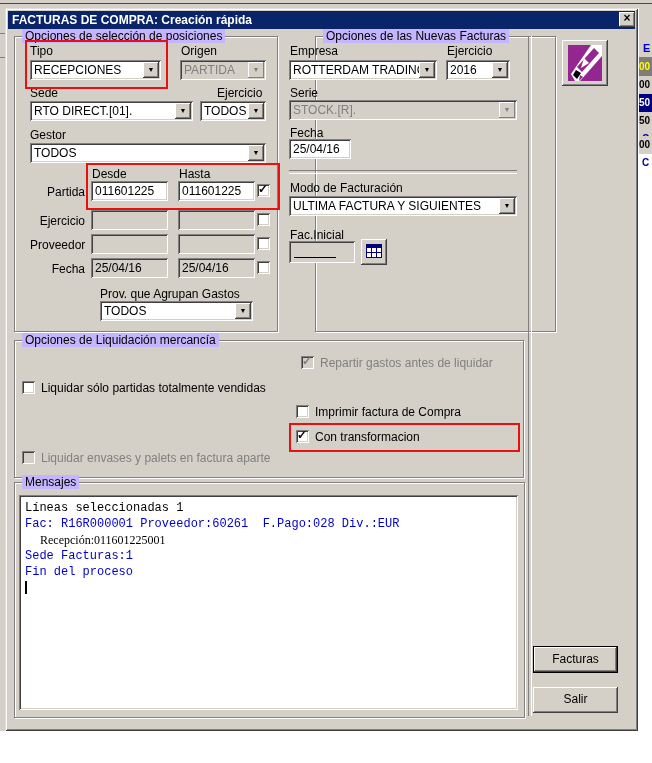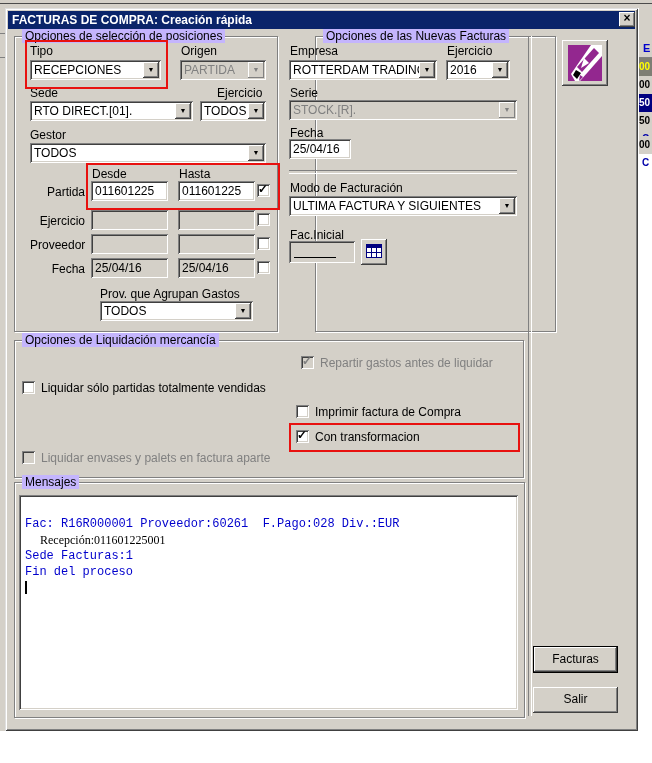--- a/index.html
+++ b/index.html
@@ -247,20 +247,21 @@
   <div class="abs redbox" style="left:289px;top:423px;width:227px;height:25px;"></div>
 
   <div class="abs checkbox disabled" style="left:22px;top:451px;">
     </div>
   <div class="abs lbl gray" style="left:41px;top:451px;">Liquidar envases y palets en factura aparte</div>
 
   <div class="abs groupbox" style="left:14px;top:482px;width:509px;height:234px;">
     <span class="legend">Mensajes</span>
   </div>
   <div class="abs sunken msgarea" style="left:19px;top:495px;width:499px;height:215px;">
+    <div class="msgline black" style="top:5px;">Líneas seleccionadas 1</div>
     <div class="msgline blue" style="top:21px;">Fac: R16R000001 Proveedor:60261  F.Pago:028 Div.:EUR</div>
     <div class="msgline black" style="top:37px;font-family:Liberation Serif, serif;">     Recepción:011601225001</div>
     <div class="msgline blue" style="top:53px;">Sede Facturas:1</div>
     <div class="msgline blue" style="top:69px;">Fin del proceso</div>
     <div class="cursor" style="left:6px;top:86px;"></div>
   </div>
 
   <div class="abs vline" style="left:528px;top:36px;height:680px;"></div>
 
   <div class="abs btn" style="left:562px;top:40px;width:46px;height:46px;padding-top:4px;">

